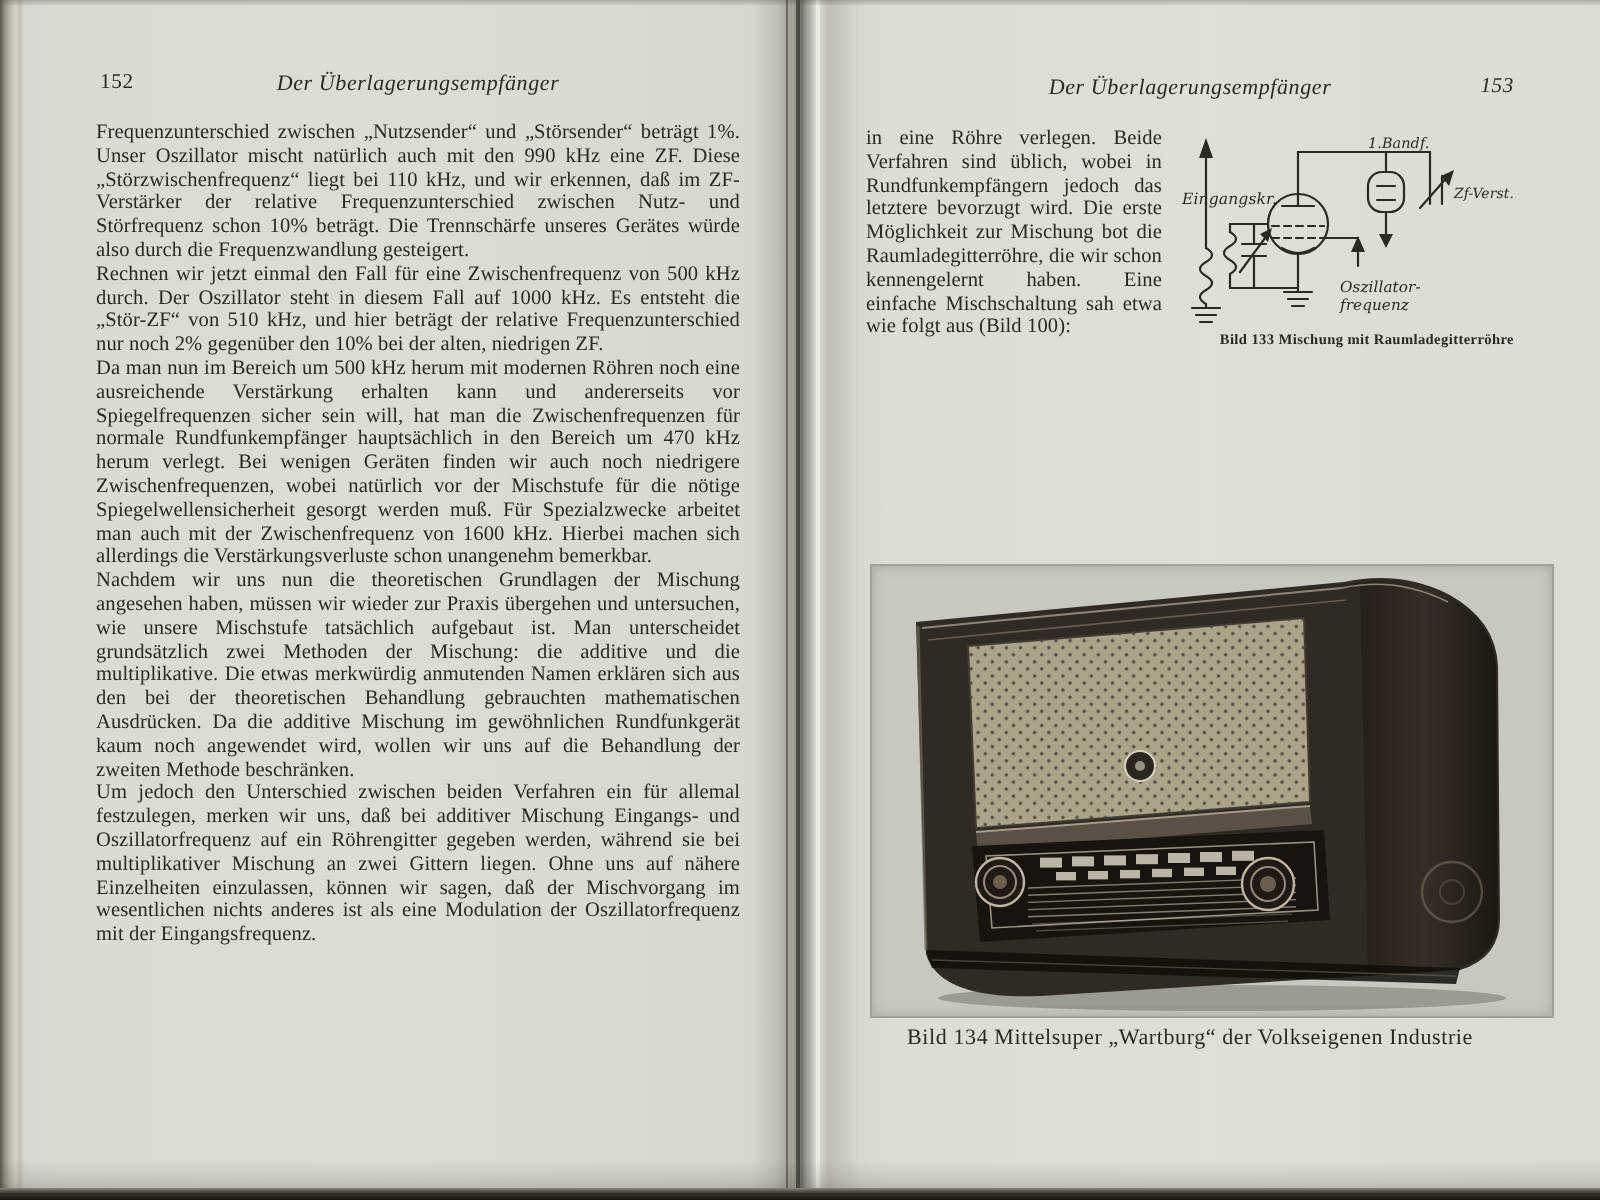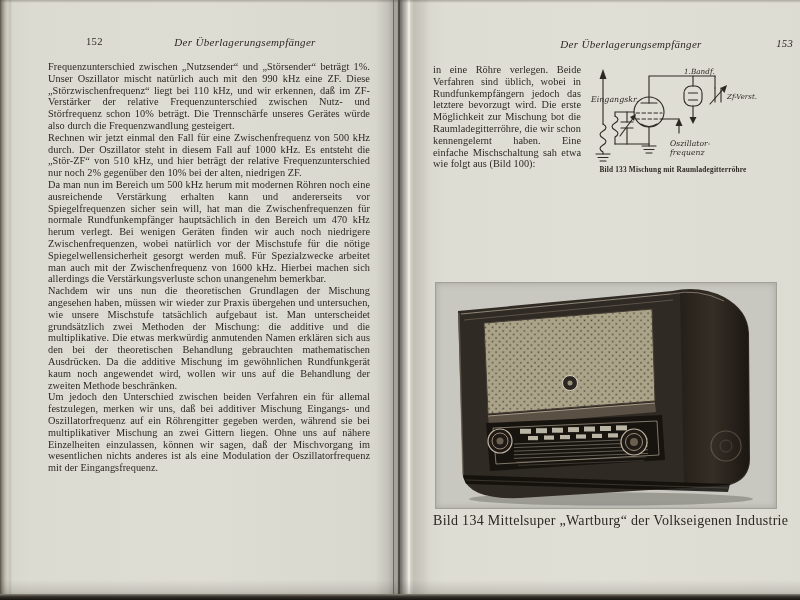--- a/index.html
+++ b/index.html
@@ -6,43 +6,43 @@
   .scan{
     position:relative;width:800px;height:600px;overflow:hidden;
     background:#dcdbd2;
     font-family:"Liberation Serif","DejaVu Serif",serif;
     color:#2c2822;
   }
   .page{position:absolute;top:0;bottom:0;}
   .page-left{left:0;width:396px;background:linear-gradient(90deg,#d6d5cb 0,#dcdbd2 30px,#deddd4 200px,#d9d8cf 370px,#cfcec4 396px);}
   .page-right{left:404px;width:396px;background:linear-gradient(90deg,#d2d1c7 0,#deddd4 40px,#e0dfd6 200px,#dddcd3 396px);}
 
-  .hdr{position:absolute;font-size:10.6px;letter-spacing:.3px;margin-left:36px;}
+  .hdr{position:absolute;font-size:10.6px;letter-spacing:.3px;}
   .hdr-left{left:48px;top:36px;width:322px;}
   .hdr-right{left:29px;top:38px;width:324px;}
   .hdr .running{display:block;text-align:center;font-style:italic;font-size:11px;}
   .hdr .pagenum{position:absolute;top:0;}
   .hdr-left .pagenum{left:2px;}
   .hdr-right .pagenum{right:0;font-style:italic;}
 
   .body-text{position:absolute;font-size:10.3px;line-height:11.8px;text-align:justify;letter-spacing:.05px;hyphens:auto;}
   .bt-left{left:48px;top:61px;width:322px;}
   .bt-right{left:29px;top:64px;width:324px;}
   .body-text p{margin:0;}
 
   .fig133{float:right;width:168px;margin:2px 0 4px 8px;}
   .fig133 svg{display:block;}
-  .figcap{font-size:7.3px;font-weight:bold;text-align:center;margin-top:2px;letter-spacing:.2px;white-space:nowrap;}
+  .figcap{font-size:7.3px;font-weight:bold;text-align:right;margin-top:2px;letter-spacing:.2px;white-space:nowrap;}
 
   .photo{
     position:absolute;left:32px;top:283px;width:340px;height:225px;
     background:#c9c8c0;outline:1px solid rgba(90,88,80,.45);
     box-shadow:0 0 6px rgba(60,58,50,.25) inset;
   }
-  .photocap{position:absolute;left:29px;top:513px;width:324px;text-align:center;font-size:14px;letter-spacing:.3px;white-space:nowrap;}
+  .photocap{position:absolute;left:29px;top:513px;width:324px;text-align:center;font-size:11px;letter-spacing:.3px;white-space:nowrap;}
 
   .ckt-label{font-style:italic;font-family:"DejaVu Serif",serif;}
 
   .gutter{position:absolute;left:376px;top:0;width:54px;height:600px;pointer-events:none;
     background:linear-gradient(90deg,
       rgba(60,55,45,0) 0%,
       rgba(60,55,45,.10) 22%,
       rgba(45,40,33,.30) 38%,
       rgba(25,22,18,.55) 46%,
       rgba(35,32,26,.35) 50%,

